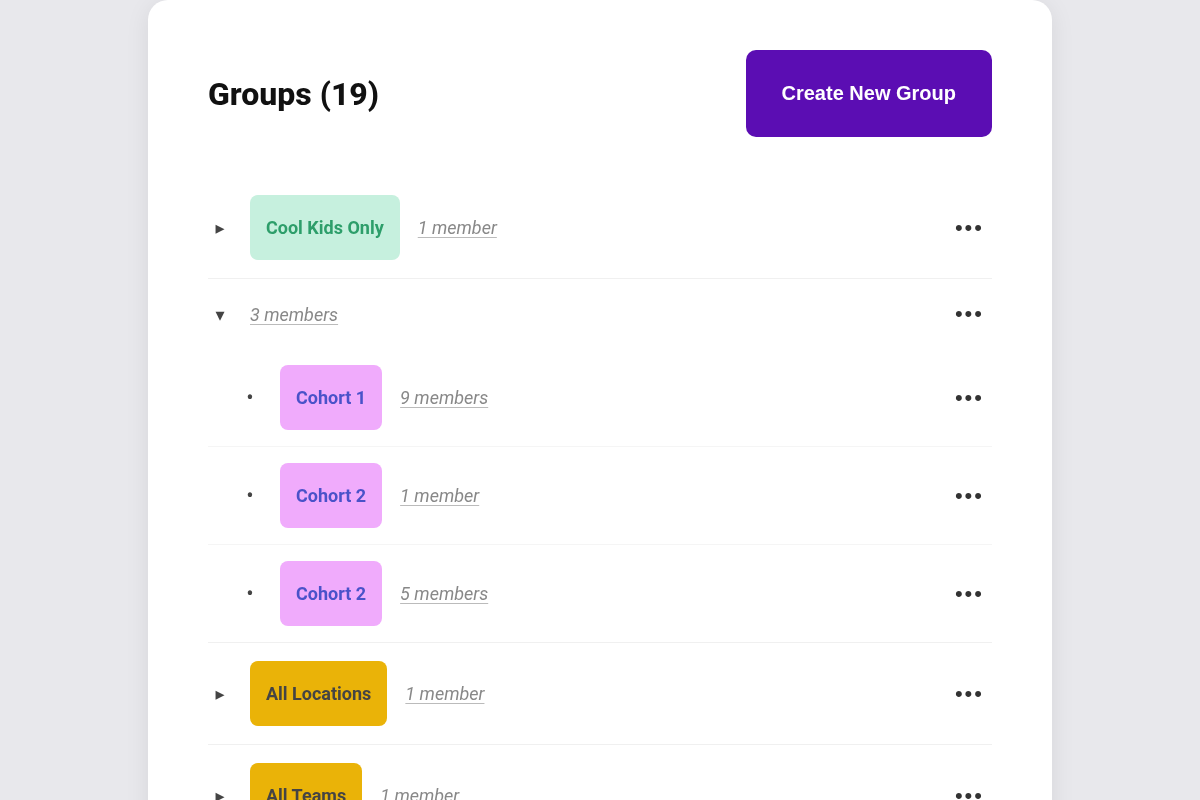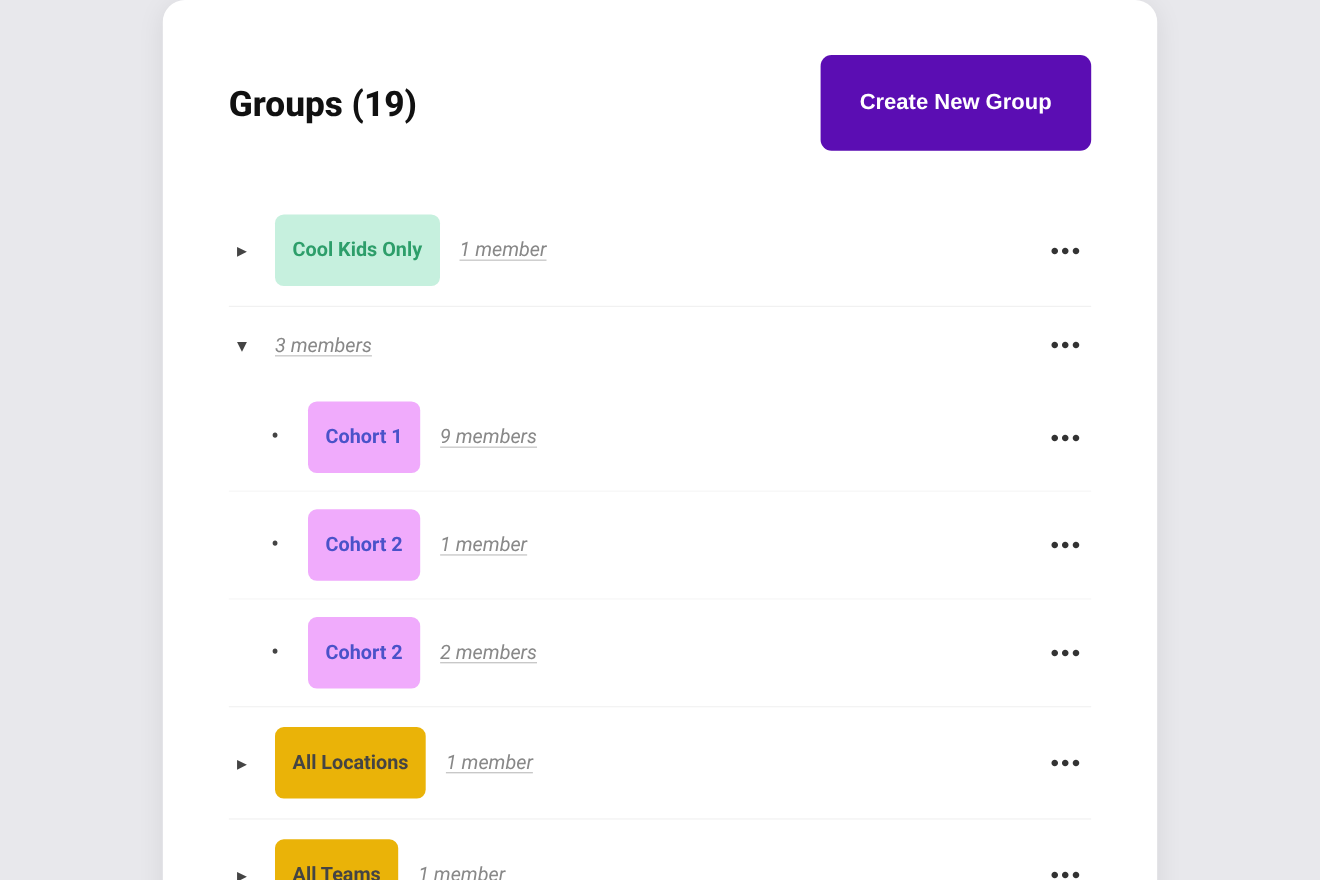--- a/index.html
+++ b/index.html
@@ -194,21 +194,21 @@
           <span class="tag tag-blue">Cohort 2</span>
           <span class="member-count">1 member</span>
         </div>
         <button class="dots-btn">•••</button>
       </div>
       <div style="height: 1px; background: rgb(245, 245, 245);"></div>
       <div class="subgroup-row">
         <div class="subgroup-left">
           <span class="bullet">•</span>
           <span class="tag tag-blue">Cohort 2</span>
-          <span class="member-count">2 members</span>
+          <span class="member-count">5 members</span>
         </div>
         <button class="dots-btn">•••</button>
       </div>
       <div class="divider"></div>
       <div class="group-row">
         <div class="group-row-left">
           <span class="chevron">▸</span>
           <span class="tag tag-gray">All Locations</span>
           <span class="member-count">1 member</span>
         </div>

